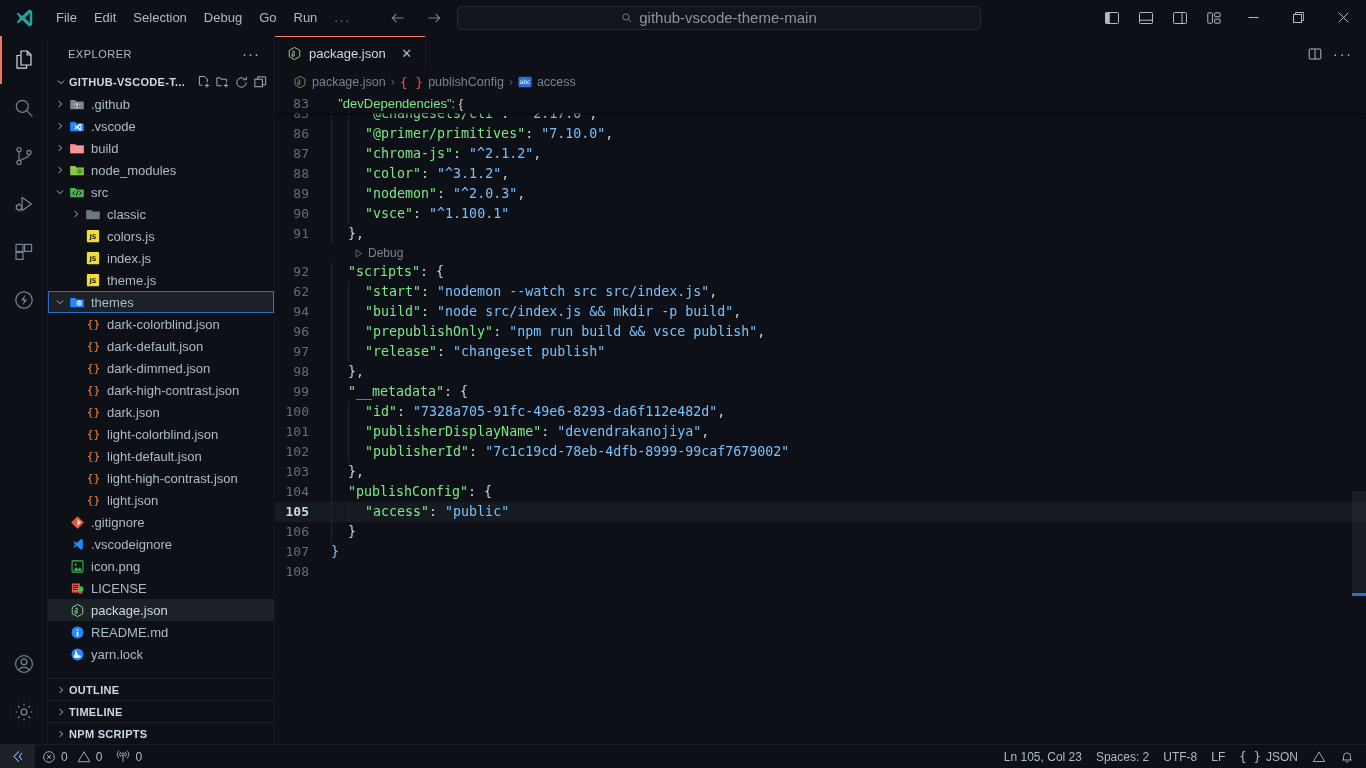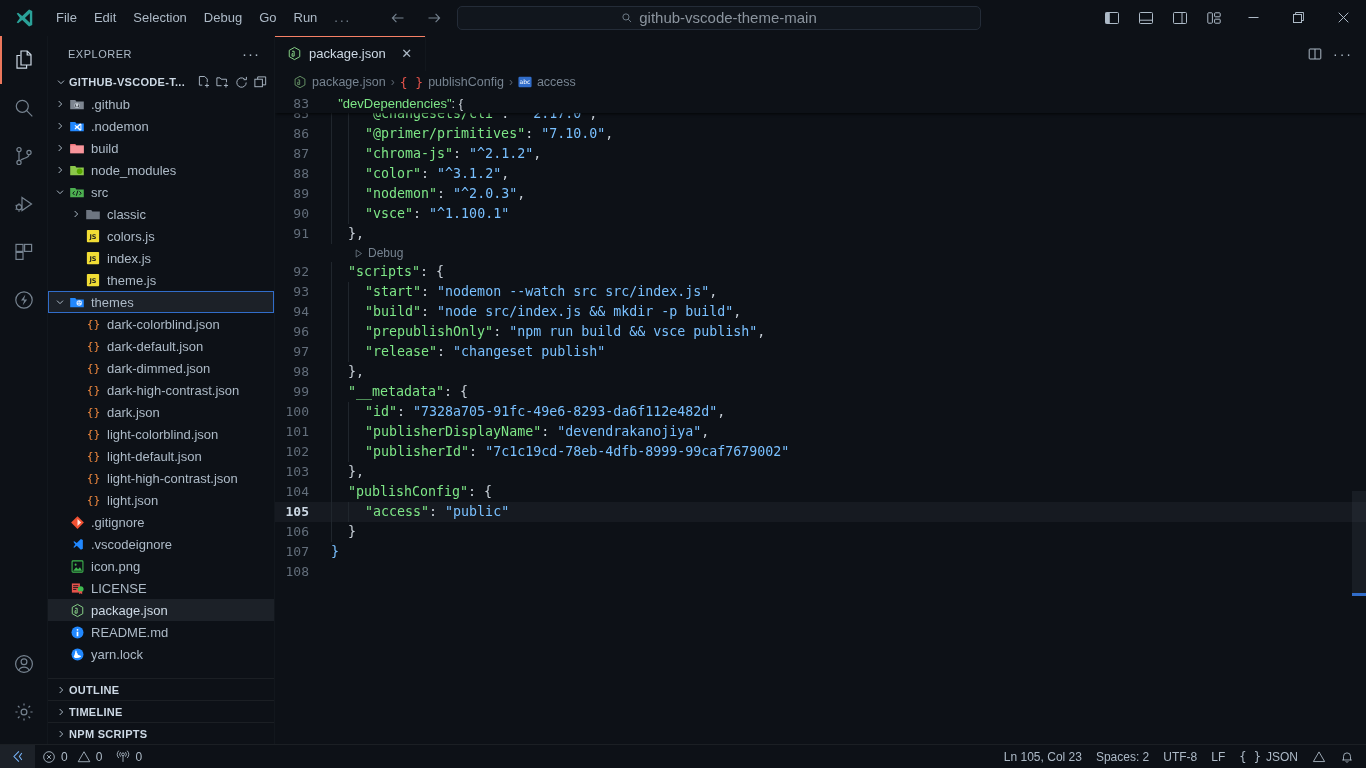--- a/index.html
+++ b/index.html
@@ -401,21 +401,21 @@
               <svg width="12" height="12" viewBox="0 0 16 16" fill="none" stroke="currentColor" stroke-width="1.3">
                 <path d="M6.2 4 10.2 8 6.2 12"></path>
               </svg>
             </span>
             <span class="ficon">
               <svg width="16" height="16" viewBox="0 0 16 16">
                 <path d="M1.2 4.1h5.1l1 1.3h7.5v7.9H1.2z" fill="#2188ff"></path>
                 <path d="M11 5.4 8 8.2 6.2 6.9l-.7.3 1.4 1.9-1.4 2 .7.3L8 10l3 2.7 1.4-.7V6.1zm.4 1.6v4.2L9.2 9.1z" fill="#ffffff"></path>
               </svg>
             </span>
-            <span class="label">.nodemon</span>
+            <span class="label">.vscode</span>
           </div>
           <div class="row" style="padding-left: 4px;">
             <span class="twisty">
               <svg width="12" height="12" viewBox="0 0 16 16" fill="none" stroke="currentColor" stroke-width="1.3">
                 <path d="M6.2 4 10.2 8 6.2 12"></path>
               </svg>
             </span>
             <span class="ficon">
               <svg width="16" height="16" viewBox="0 0 16 16">
                 <path d="M1.2 4.1h5.1l1 1.3h7.5v7.9H1.2z" fill="#f07178"></path>
@@ -757,21 +757,21 @@
             <div class="cline"><span class="ln">91</span><span class="ctext"><span class="guide"></span><span class="ind">&nbsp;&nbsp;</span><span class="p">},</span></span></div>
             <div class="codelens">
               <span>
                 <svg width="11" height="11" viewBox="0 0 16 16" fill="none" stroke="#768390" stroke-width="1.1">
                   <path d="M4.6 2.8 12.4 8 4.6 13.2z"></path>
                 </svg>
               </span>
               <span>Debug</span>
             </div>
             <div class="cline"><span class="ln">92</span><span class="ctext"><span class="guide"></span><span class="ind">&nbsp;&nbsp;</span><span class="k">"scripts"</span><span class="p">: {</span></span></div>
-            <div class="cline"><span class="ln">93</span><span class="ctext"><span class="guide"></span><span class="ind">&nbsp;&nbsp;</span><span class="guide"></span><span class="ind">&nbsp;&nbsp;</span><span class="k">"start"</span><span class="p">: </span><span class="s">"nodemon --watch src src/index.js"</span><span class="p">,</span></span></div>
+            <div class="cline"><span class="ln">62</span><span class="ctext"><span class="guide"></span><span class="ind">&nbsp;&nbsp;</span><span class="guide"></span><span class="ind">&nbsp;&nbsp;</span><span class="k">"start"</span><span class="p">: </span><span class="s">"nodemon --watch src src/index.js"</span><span class="p">,</span></span></div>
             <div class="cline"><span class="ln">94</span><span class="ctext"><span class="guide"></span><span class="ind">&nbsp;&nbsp;</span><span class="guide"></span><span class="ind">&nbsp;&nbsp;</span><span class="k">"build"</span><span class="p">: </span><span class="s">"node src/index.js &amp;&amp; mkdir -p build"</span><span class="p">,</span></span></div>
             <div class="cline"><span class="ln">96</span><span class="ctext"><span class="guide"></span><span class="ind">&nbsp;&nbsp;</span><span class="guide"></span><span class="ind">&nbsp;&nbsp;</span><span class="k">"prepublishOnly"</span><span class="p">: </span><span class="s">"npm run build &amp;&amp; vsce publish"</span><span class="p">,</span></span></div>
             <div class="cline"><span class="ln">97</span><span class="ctext"><span class="guide"></span><span class="ind">&nbsp;&nbsp;</span><span class="guide"></span><span class="ind">&nbsp;&nbsp;</span><span class="k">"release"</span><span class="p">: </span><span class="s">"changeset publish"</span></span></div>
             <div class="cline"><span class="ln">98</span><span class="ctext"><span class="guide"></span><span class="ind">&nbsp;&nbsp;</span><span class="p">},</span></span></div>
             <div class="cline"><span class="ln">99</span><span class="ctext"><span class="guide"></span><span class="ind">&nbsp;&nbsp;</span><span class="k">"__metadata"</span><span class="p">: {</span></span></div>
             <div class="cline"><span class="ln">100</span><span class="ctext"><span class="guide"></span><span class="ind">&nbsp;&nbsp;</span><span class="guide"></span><span class="ind">&nbsp;&nbsp;</span><span class="k">"id"</span><span class="p">: </span><span class="s">"7328a705-91fc-49e6-8293-da6f112e482d"</span><span class="p">,</span></span></div>
             <div class="cline"><span class="ln">101</span><span class="ctext"><span class="guide"></span><span class="ind">&nbsp;&nbsp;</span><span class="guide"></span><span class="ind">&nbsp;&nbsp;</span><span class="k">"publisherDisplayName"</span><span class="p">: </span><span class="s">"devendrakanojiya"</span><span class="p">,</span></span></div>
             <div class="cline"><span class="ln">102</span><span class="ctext"><span class="guide"></span><span class="ind">&nbsp;&nbsp;</span><span class="guide"></span><span class="ind">&nbsp;&nbsp;</span><span class="k">"publisherId"</span><span class="p">: </span><span class="s">"7c1c19cd-78eb-4dfb-8999-99caf7679002"</span></span></div>
             <div class="cline"><span class="ln">103</span><span class="ctext"><span class="guide"></span><span class="ind">&nbsp;&nbsp;</span><span class="p">},</span></span></div>
             <div class="cline"><span class="ln">104</span><span class="ctext"><span class="guide"></span><span class="ind">&nbsp;&nbsp;</span><span class="k">"publishConfig"</span><span class="p">: {</span></span></div>

